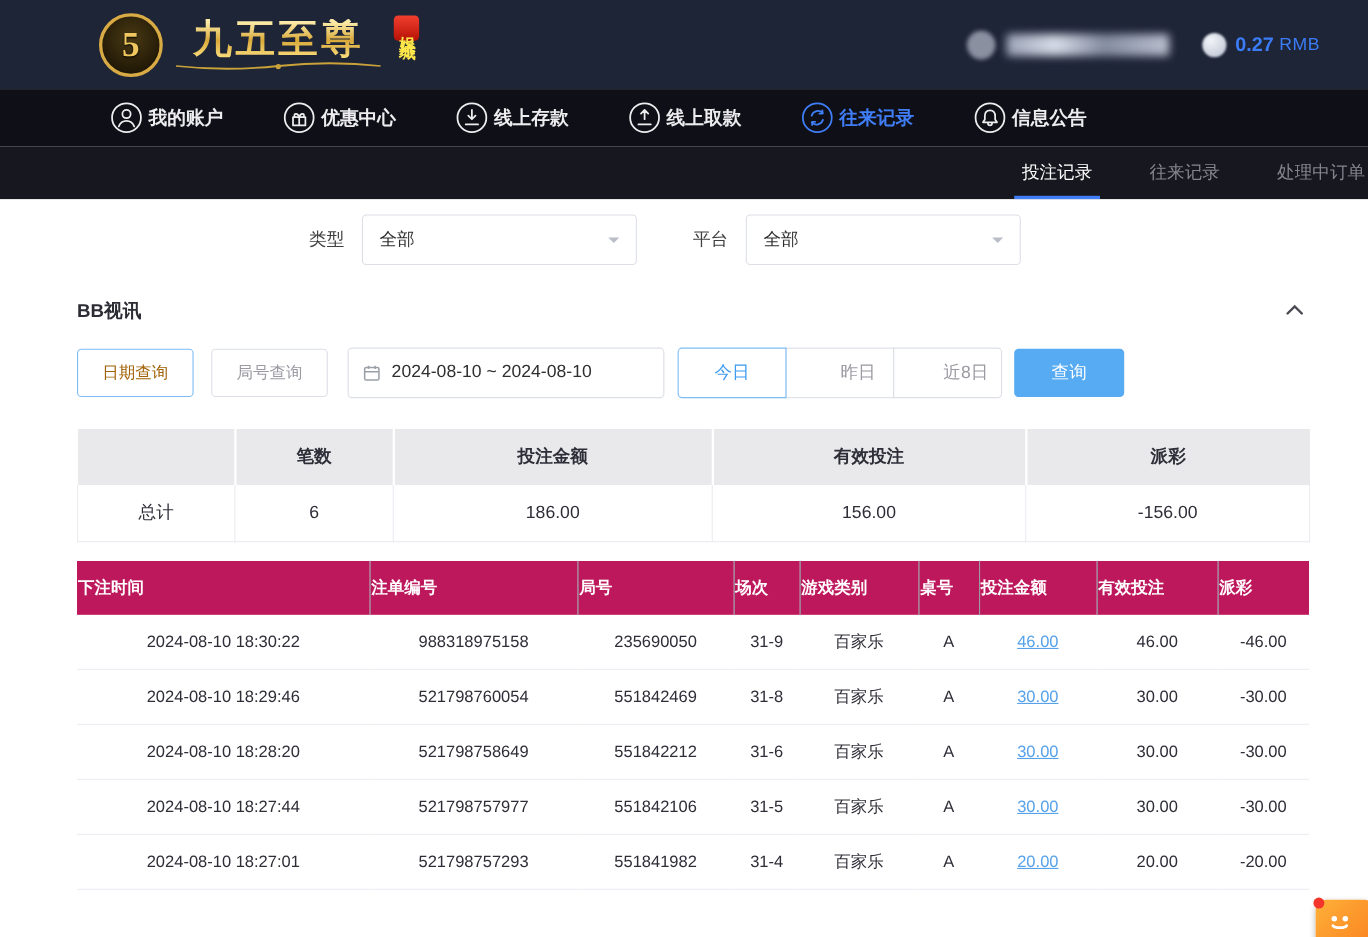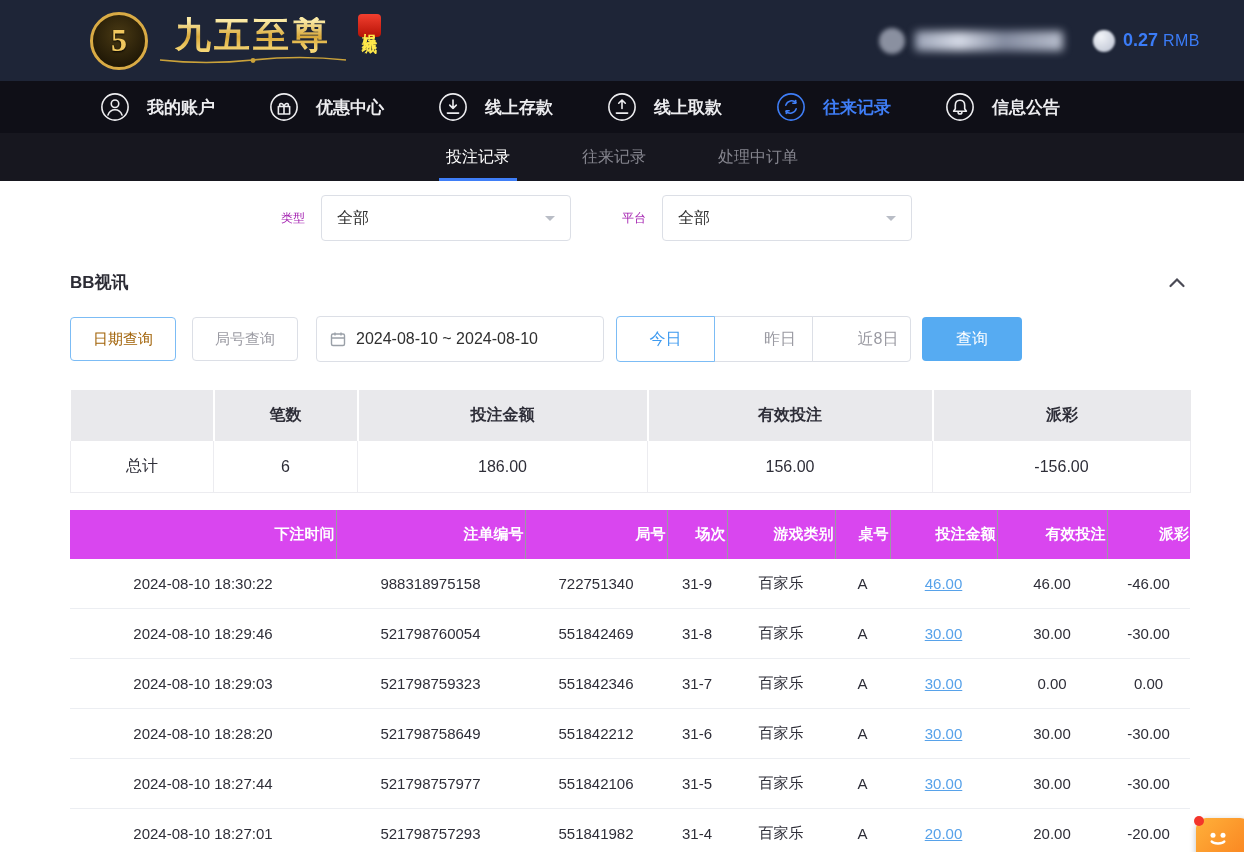--- a/index.html
+++ b/index.html
@@ -26,35 +26,35 @@
   .redacted-avatar{width:26px;height:26px;border-radius:50%;background:#8a90a0;filter:blur(2px);margin-right:10px;}
   .redacted-name{width:148px;height:20px;border-radius:3px;filter:blur(4px);
                  background:linear-gradient(90deg,#9aa2b5 0%,#d5dae6 30%,#848ca0 60%,#b9bfce 100%);}
   .coin-icon{width:22px;height:22px;border-radius:50%;margin-left:30px;margin-right:8px;filter:blur(1px);
              background:radial-gradient(circle at 35% 30%,#f2f4f8,#b8bfcf);}
   .balance-value{color:#3b7cf7;font-size:18px;font-weight:bold;}
   .balance-currency{color:#3b7cf7;font-size:16px;margin-left:5px;letter-spacing:.5px;}
 
   
   .mainnav{height:52px;background:#0f0f17;display:flex;align-items:center;padding-left:100px;gap:54px;}
-  .nav-item{display:flex;align-items:center;gap:17px;color:#ededf0;font-size:17px;font-weight:600;cursor:pointer;white-space:nowrap;}
+  .nav-item{display:flex;align-items:center;gap:5px;color:#ededf0;font-size:17px;font-weight:600;cursor:pointer;white-space:nowrap;}
   .nav-item svg{display:block;}
   .nav-item.active{color:#3f7ef7;}
 
   
-  .subtabs{height:48px;background:#17171f;display:flex;justify-content:center;gap:66px;}
+  .subtabs{height:48px;background:#17171f;display:flex;justify-content:flex-end;gap:46px;}
   .subtab{display:flex;align-items:center;color:#85858e;font-size:16px;position:relative;padding:0 3px;cursor:pointer;}
   .subtab.active{color:#fff;}
   .subtab.active::after{content:"";position:absolute;left:-4px;right:-4px;bottom:0;height:3px;background:#3f7ef7;}
 
   
   .content{padding:14px 54px 0 70px;}
 
   .filter-row{display:flex;align-items:center;margin-left:211px;height:46px;}
-  .filter-label{font-size:12px;color:#a21caf;margin-right:16px;}
+  .filter-label{font-size:16px;color:#404040;margin-right:16px;}
   .filter-label.second{margin-left:51px;}
   .select-box{width:250px;height:46px;border:1px solid #dcdfe6;border-radius:4px;box-sizing:border-box;
               display:flex;align-items:center;justify-content:space-between;padding:0 15px;background:#fff;
               font-size:16px;color:#2f2f2f;cursor:pointer;}
   .caret-down{width:0;height:0;border:5px solid transparent;border-top-color:#b9bdc6;margin-top:6px;}
 
   .section-row{margin-top:30px;display:flex;justify-content:space-between;align-items:center;}
   .section-title{font-size:17px;font-weight:bold;color:#2c2c35;}
   .collapse-btn{cursor:pointer;padding:2px 4px;}
 
@@ -76,22 +76,22 @@
   
   .summary-table{margin-top:28px;width:1120px;border-collapse:collapse;table-layout:fixed;}
   .summary-table th{background:#e9e9ec;height:49px;font-size:16px;font-weight:bold;color:#2e2e38;
                     border-right:2px solid #fff;text-align:center;}
   .summary-table th:last-child{border-right:none;}
   .summary-table td{height:49px;text-align:center;font-size:16px;color:#2e2e38;
                     border:1px solid #ececf0;border-top:none;background:#fff;}
 
   
   .bet-table{margin-top:17px;width:1120px;border-collapse:collapse;table-layout:fixed;}
-  .bet-table th{background:#d946ef;color:#fff;height:47px;font-size:15px;font-weight:bold;
-                border-right:1px solid #9a9aa2;text-align:right;margin-left:44px;}
+  .bet-table th{background:#be185d;color:#fff;height:47px;font-size:15px;font-weight:bold;
+                border-right:1px solid #9a9aa2;text-align:left;margin-left:44px;}
   .bet-table th:last-child{border-right:none;}
   .bet-table td{height:47px;text-align:center;font-size:15px;color:#2e2e38;
                 border-bottom:1px solid #eceef2;background:#fff;}
   .amount-link{color:#57a2ea;text-decoration:underline;cursor:pointer;}
   .neg{color:#f56c6c;}
 
   
   .chat-widget{position:absolute;right:-6px;bottom:-20px;width:54px;height:54px;border-radius:10px;
                background:linear-gradient(135deg,#ffb03a,#f97c1b);box-shadow:0 2px 6px rgba(0,0,0,.25);cursor:pointer;}
   .chat-dot{position:absolute;left:-2px;top:-2px;width:10px;height:10px;border-radius:50%;background:#f3352b;}
@@ -268,49 +268,38 @@
           <th>桌号</th>
           <th>投注金额</th>
           <th>有效投注</th>
           <th>派彩</th>
         </tr>
       </thead>
       <tbody id="bet-rows">
           <tr>
             <td>2024-08-10 18:30:22</td>
             <td>988318975158</td>
-            <td>722751340</td>
+            <td>235690050</td>
             <td>31-9</td>
             <td>百家乐</td>
             <td>A</td>
             <td><span class="amount-link">46.00</span></td>
             <td>46.00</td>
             <td class="neg">-46.00</td>
           </tr>
           <tr>
             <td>2024-08-10 18:29:46</td>
             <td>521798760054</td>
             <td>551842469</td>
             <td>31-8</td>
             <td>百家乐</td>
             <td>A</td>
             <td><span class="amount-link">30.00</span></td>
             <td>30.00</td>
             <td class="neg">-30.00</td>
-          </tr>
-          <tr>
-            <td>2024-08-10 18:29:03</td>
-            <td>521798759323</td>
-            <td>551842346</td>
-            <td>31-7</td>
-            <td>百家乐</td>
-            <td>A</td>
-            <td><span class="amount-link">30.00</span></td>
-            <td>0.00</td>
-            <td>0.00</td>
           </tr>
           <tr>
             <td>2024-08-10 18:28:20</td>
             <td>521798758649</td>
             <td>551842212</td>
             <td>31-6</td>
             <td>百家乐</td>
             <td>A</td>
             <td><span class="amount-link">30.00</span></td>
             <td>30.00</td>

